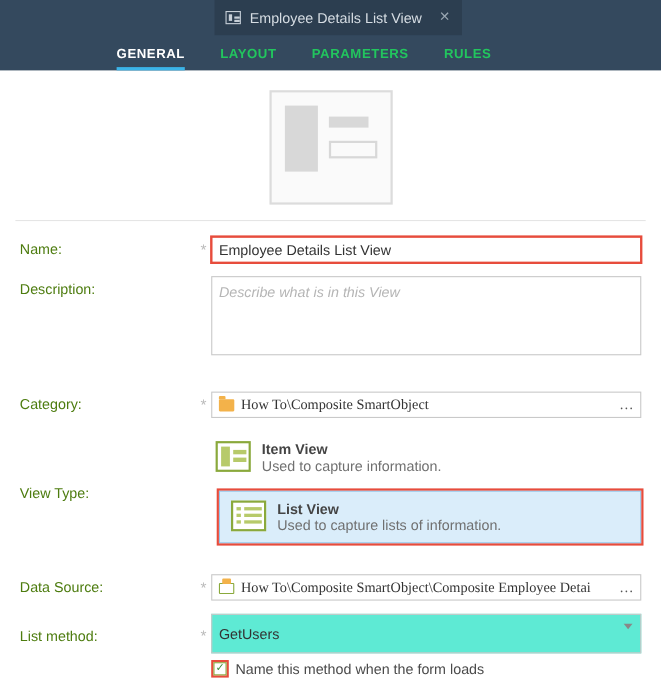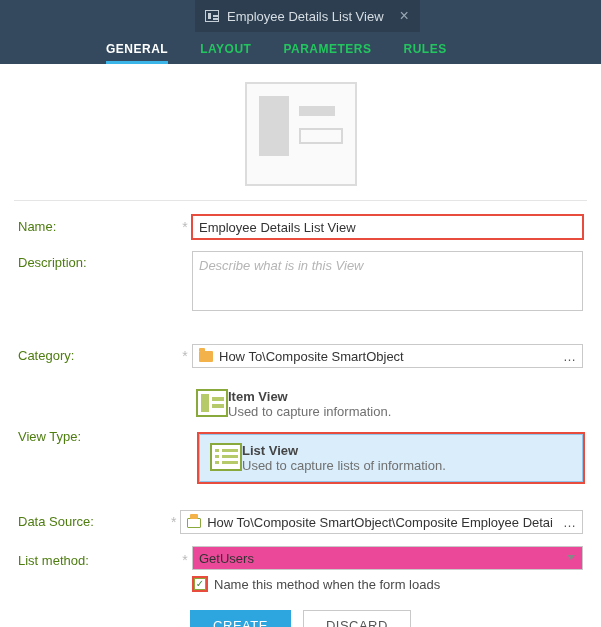--- a/index.html
+++ b/index.html
@@ -117,51 +117,53 @@
     width: 100%;
     height: 24px;
     border: 1px solid #c9c9c9;
     padding: 0 6px;
     font: inherit;
     color:#333;
   }
   .input.highlight-red { outline: 2px solid #e74c3c; outline-offset: -1px; border-color:#e74c3c; }
   .textarea {
     width:100%;
-    height: 60px;
+    height: 72px;
     border:1px solid #c9c9c9;
     padding: 6px;
     font: inherit;
     resize: none;
   }
   .textarea::placeholder { font-style: italic; color:#b5b5b5; }
   .picker {
     display:flex;
     align-items:center;
     width:100%;
     height:24px;
     border:1px solid #c9c9c9;
     padding: 0 2px 0 6px;
     gap:6px;
     background:#fff;
     color:#333;
+    font-family:Liberation Serif, serif;
   }
   .picker .picker-text { flex:1; overflow:hidden; white-space:nowrap; text-overflow:clip; }
   .picker .ell { padding: 0 4px; cursor:pointer; color:#555; }
   .folder-icon { width:14px; height:11px; background:#f3b24a; border-radius:1px; position:relative; flex-shrink:0; }
   .folder-icon::before{content:"";position:absolute;top:-3px;left:0;width:6px;height:3px;background:#f3b24a;border-radius:1px 1px 0 0;}
   .so-icon { width:14px; height:14px; position:relative; flex-shrink:0; }
   .so-icon::before{content:"";position:absolute;left:0;top:3px;width:14px;height:10px;border:1.5px solid #8aa93c;border-radius:1px;box-sizing:border-box;}
   .so-icon::after{content:"";position:absolute;left:3px;top:-1px;width:8px;height:5px;background:#f3b24a;border-radius:1px;}
 
   .gap-row { height: 18px; }
 
   
   .vt-card {
     display:flex;
+    gap:10px;
     padding: 8px 10px;
     border:1px solid transparent;
     cursor:pointer;
     margin-bottom: 6px;
     margin-left: -2px;
     width: 384px;
   }
   .vt-card.selected {
     background:#daedfa;
     border:1px solid #93c5ea;
@@ -181,23 +183,23 @@
   .vt-icon.list::before { content:""; position:absolute; left:3px; top:4px; width:4px; height:3px; background:#b7ca6a; box-shadow: 0 6px 0 #b7ca6a, 0 12px 0 #b7ca6a; }
   .vt-icon.list::after  { content:""; position:absolute; left:10px; top:4px; width:16px; height:3px; background:#b7ca6a; box-shadow: 0 6px 0 #b7ca6a, 0 12px 0 #b7ca6a; }
   .vt-text .t1 { font-weight:700; color:#444; }
   .vt-text .t2 { color:#707070; }
   .select-wrap {
     position:relative;
     width:100%;
   }
   .select-wrap select {
     width:100%;
-    height:24px;
+    height:36px;
     border:1px solid #c9c9c9;
-    background:#ec4899;
+    background:#5eead4;
     font:inherit;
     padding:0 8px 0 6px;
     appearance:none;
     -webkit-appearance:none;
     color:#333;
   }
   .select-wrap::after{
     content:"";
     position:absolute; right:8px; top:9px;
     border-left:4px solid transparent;

